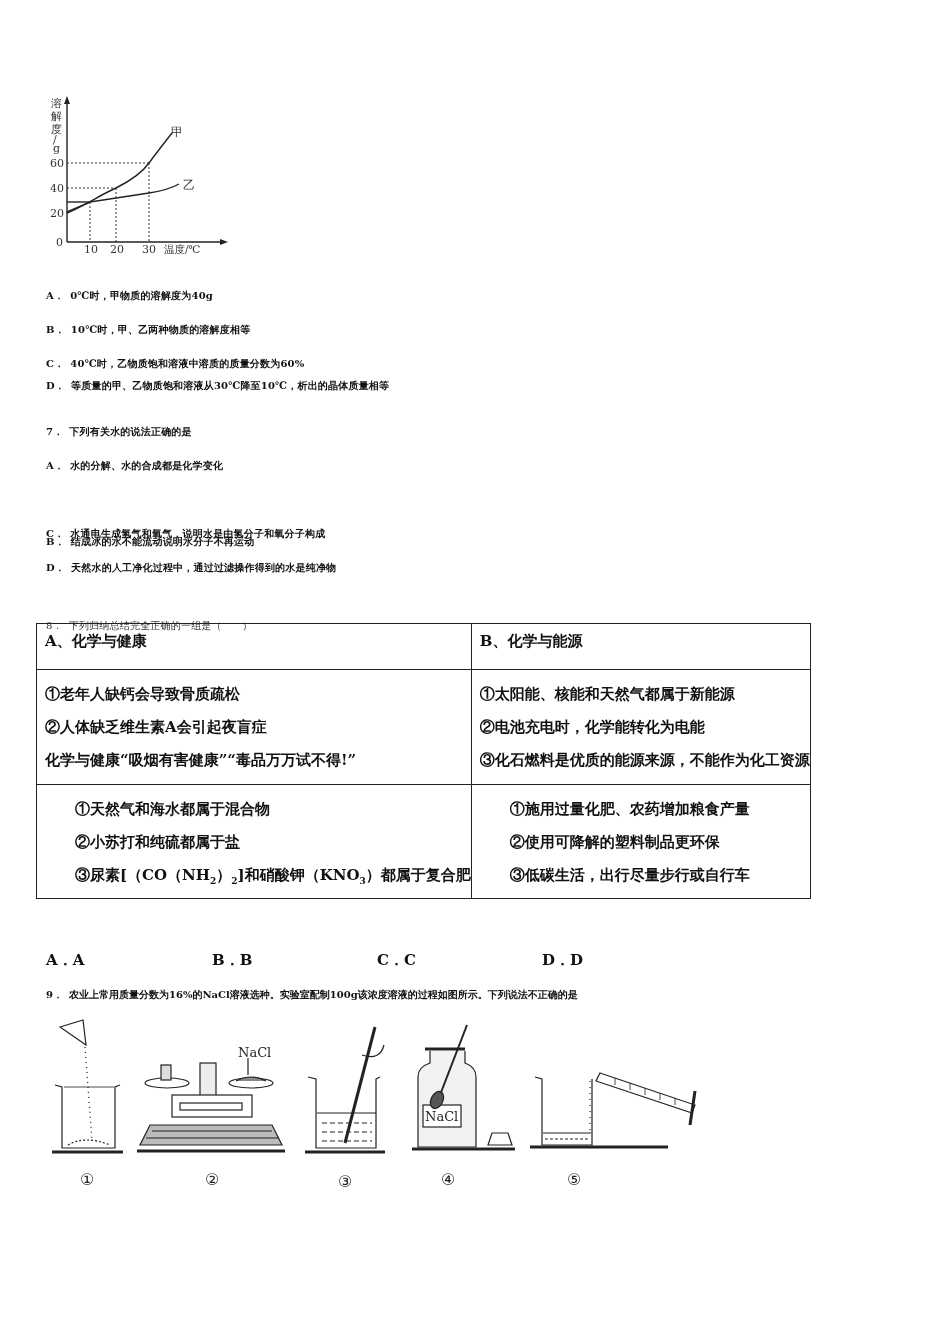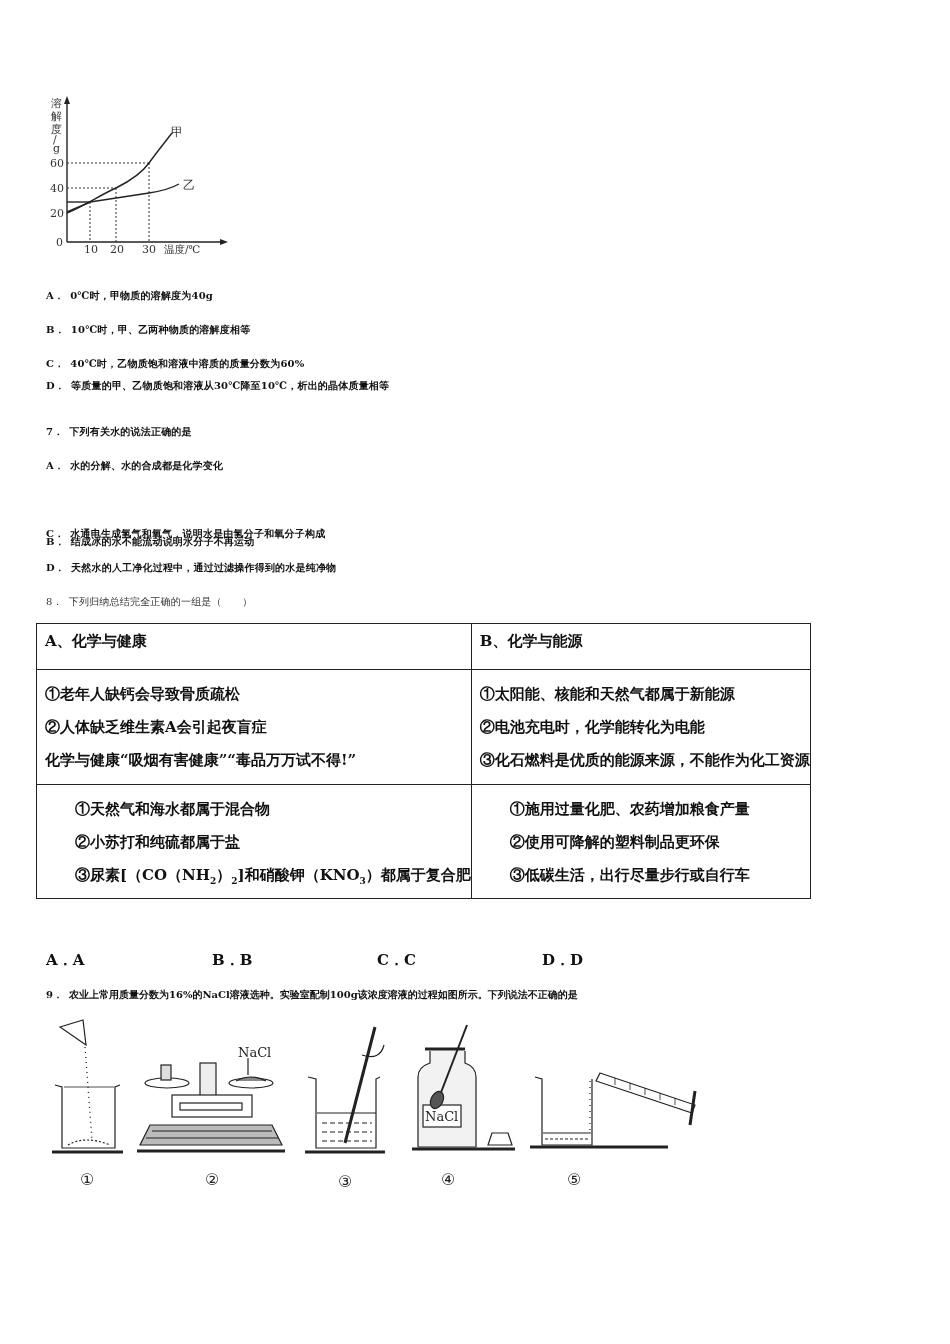--- a/index.html
+++ b/index.html
@@ -110,21 +110,21 @@
 <div class="line" style="top:516px;margin-top:16px;">
   <span class="opt">B．</span><span>结成冰的水不能流动说明水分子不再运动</span>
 </div>
 <div class="line" style="top:524px;">
   <span class="opt">C．</span><span>水通电生成氢气和氧气，说明水是由氢分子和氧分子构成</span>
 </div>
 <div class="line" style="top:558px;">
   <span class="opt">D．</span><span>天然水的人工净化过程中，通过过滤操作得到的水是纯净物</span>
 </div>
 
-<div class="line light" style="top:592px;">
+<div class="line light" style="top:616px;">
   <span class="qnum">8．</span><span>下列归纳总结完全正确的一组是（　　）</span>
 </div>
 
 <table id="q8-table">
   <tbody>
       <tr>
     <td class="hdr col-left">A、化学与健康</td>
     <td class="hdr">B、化学与能源</td>
   </tr>
   <tr>

